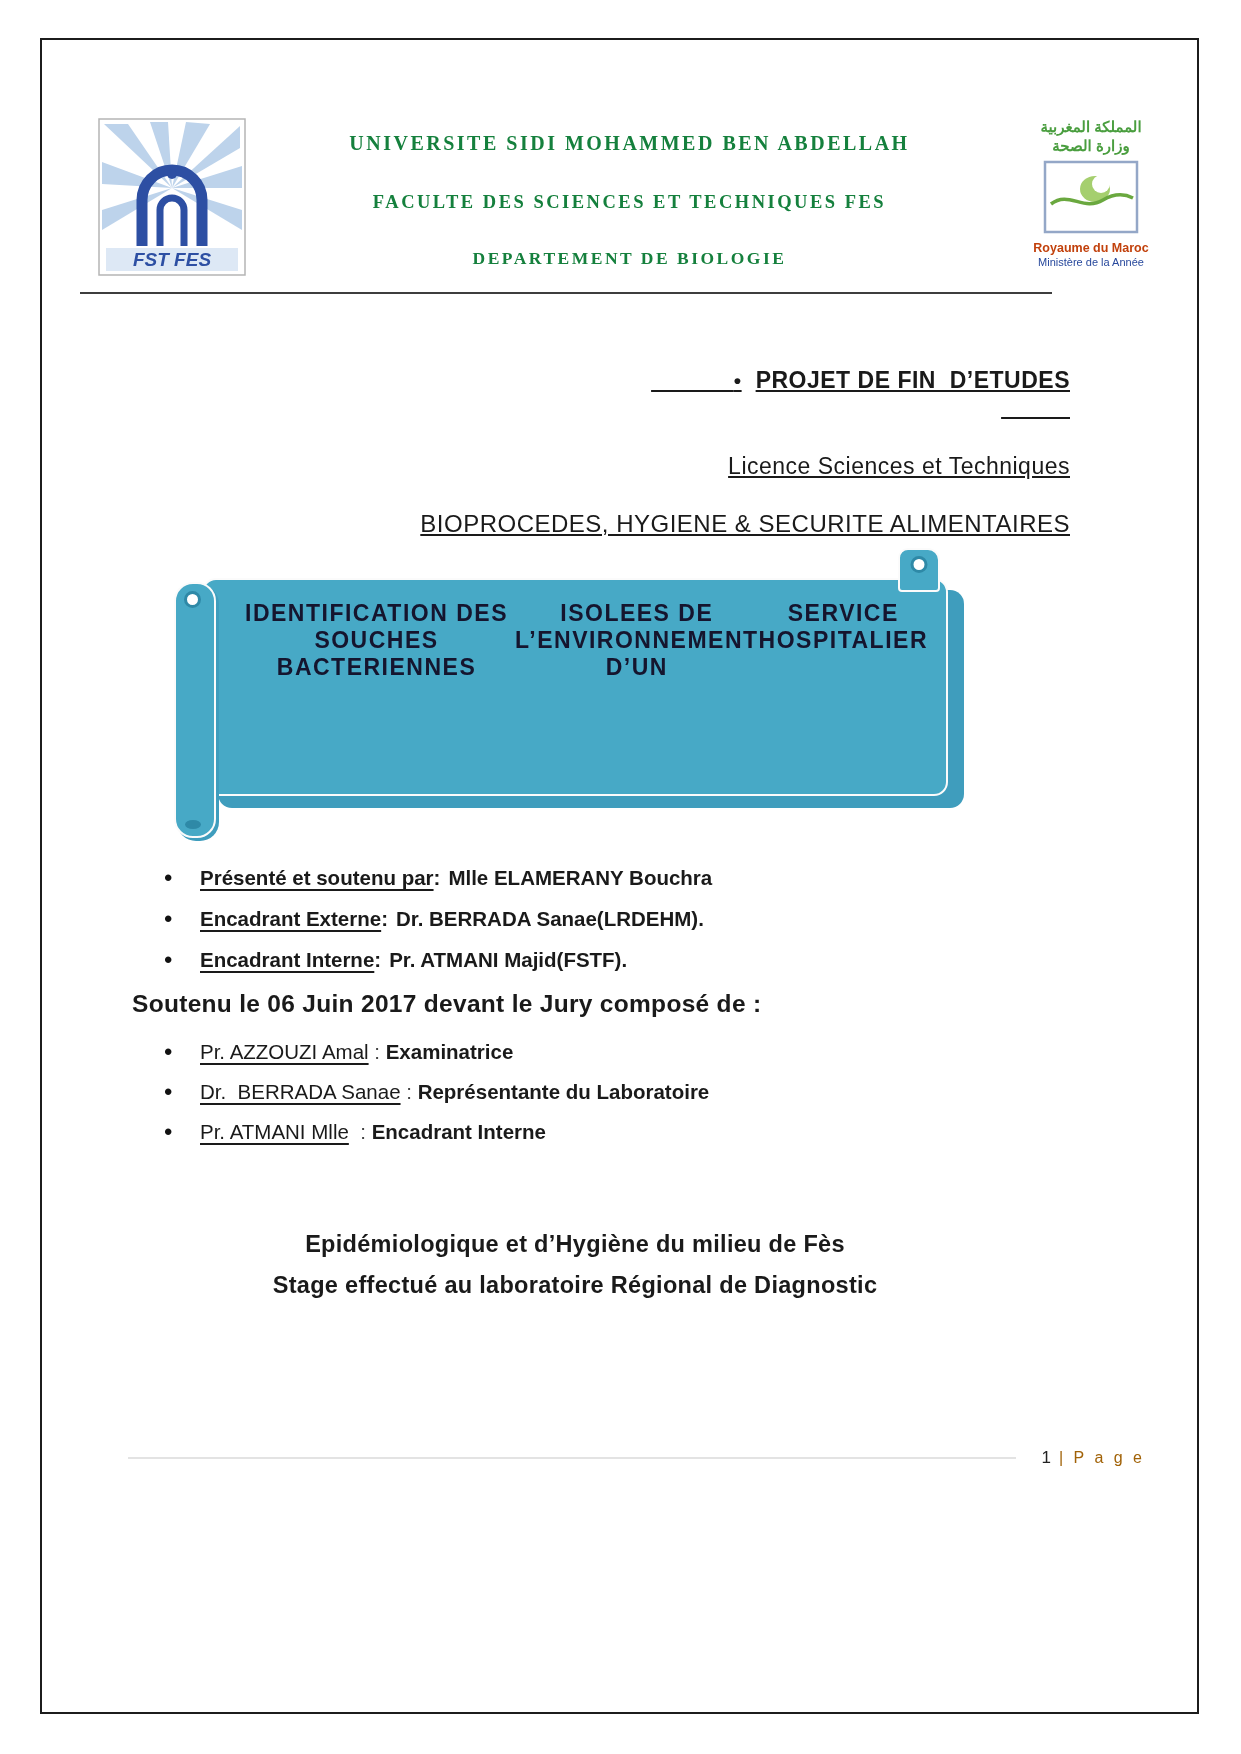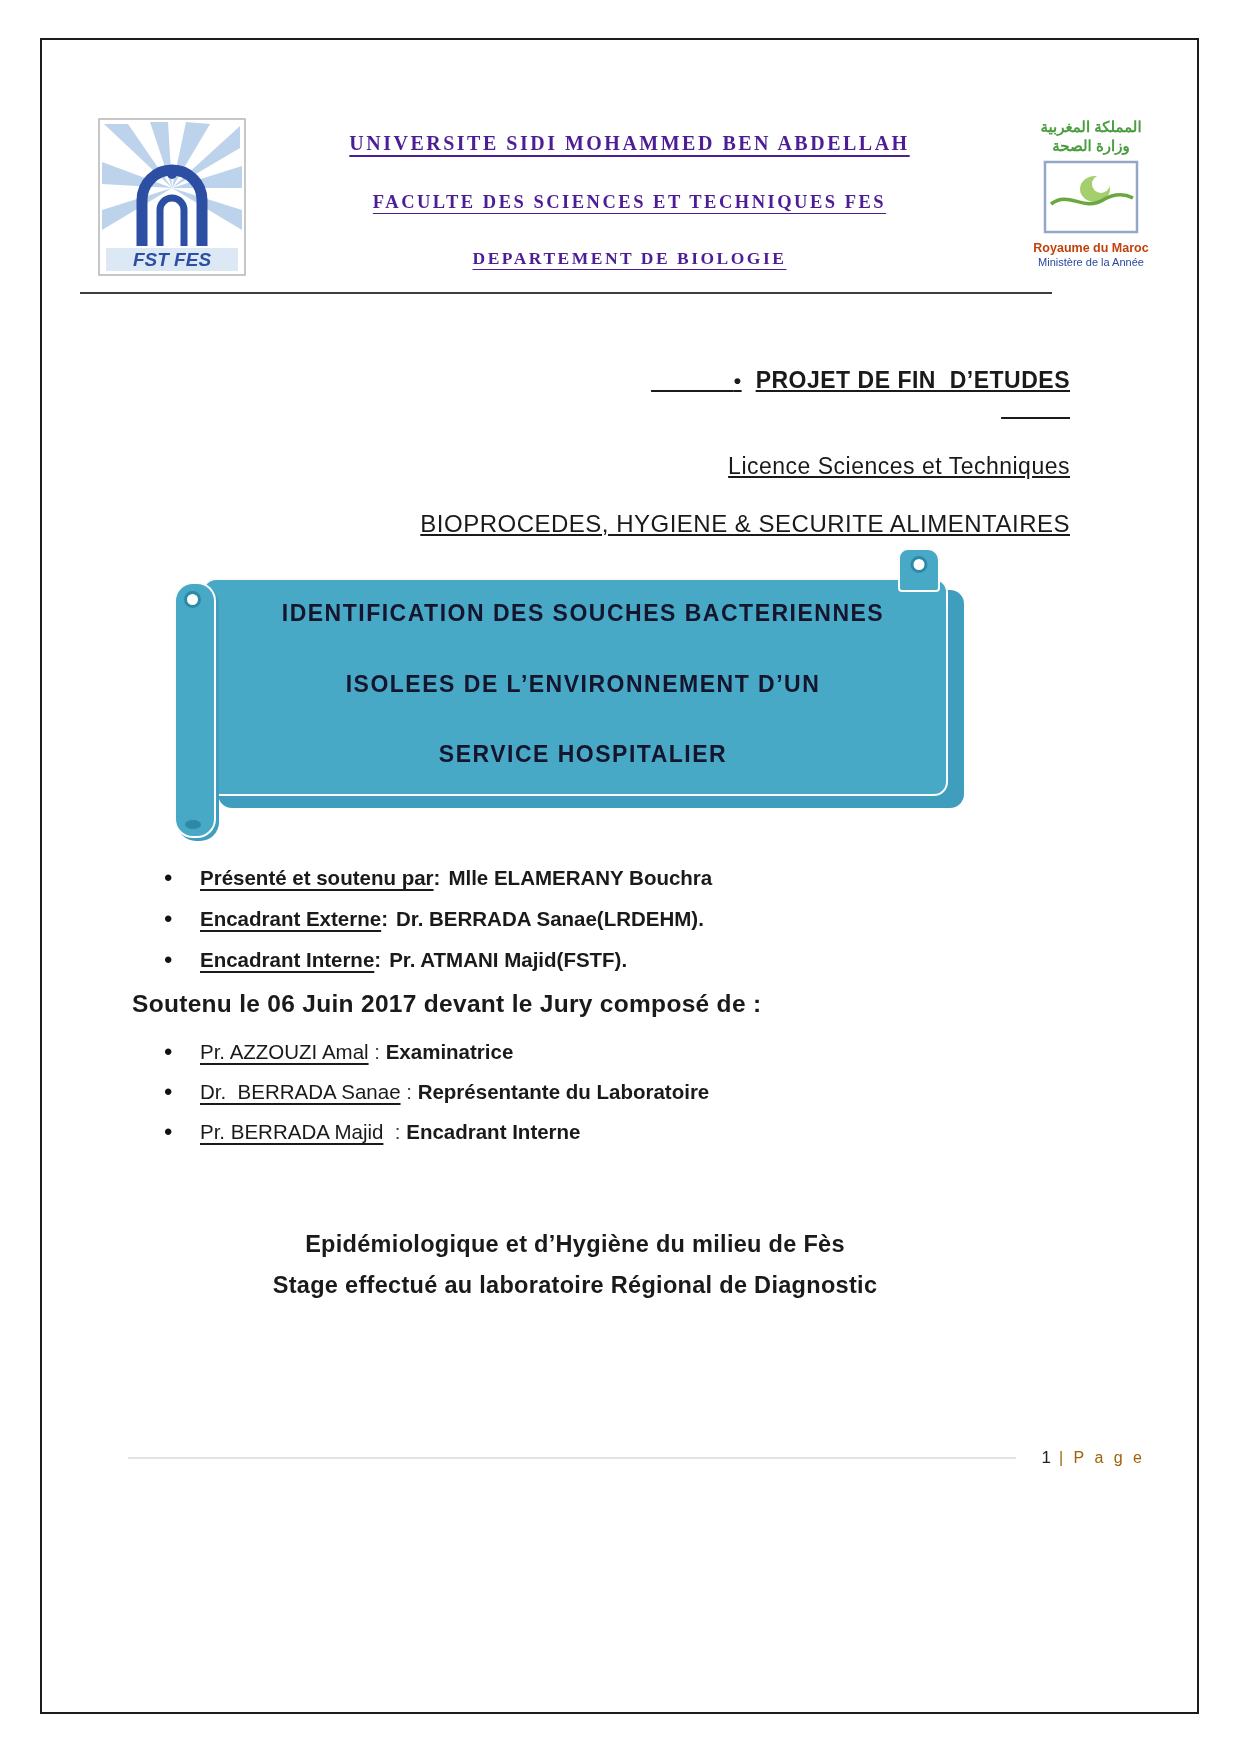--- a/index.html
+++ b/index.html
@@ -11,22 +11,22 @@
     position:absolute;left:40px;top:38px;right:42px;bottom:40px;
     border:2px solid #1c1c1c;box-sizing:border-box;
   }
   .content{box-sizing:border-box;height:100%;padding:78px 40px 0 38px;position:relative;}
 
   
   .header-row{display:flex;align-items:flex-start;gap:18px;min-height:168px;}
   .logo-left{flex:none;width:136px;margin-left:18px;}
   .header-center{flex:1;text-align:center;padding-top:14px;}
   .hdr-line{
-    font-family:"Liberation Serif",serif;font-weight:700;color:#4c1d95;
-    letter-spacing:2.5px;text-decoration:underline;text-underline-offset:5px;
+    font-family:"Liberation Serif",serif;font-weight:700;color:#15803d;
+    letter-spacing:2.5px;text-underline-offset:5px;
     white-space:pre-wrap;
   }
   .hdr1{font-size:20px;margin-bottom:37px;}
   .hdr2{font-size:18.5px;margin-bottom:35px;}
   .hdr3{font-size:17.5px;}
   .logo-right{flex:none;width:132px;text-align:center;line-height:1.25;}
   .logo-right .ar{color:#4a9e3f;font-weight:bold;font-size:15px;}
   .logo-right .mbox{margin:4px 0 2px 0;}
   .logo-right .fr1{color:#c2410c;font-size:12.5px;font-weight:bold;}
   .logo-right .fr2{color:#27489c;font-size:11px;}
@@ -63,21 +63,21 @@
   .banner .ribbon::before{
     content:"";position:absolute;top:7px;left:8px;width:11px;height:11px;
     background:#ffffff;border:3px solid #2e89a7;border-radius:50%;
   }
   .banner .ribbon::after{
     content:"";position:absolute;bottom:7px;left:9px;width:16px;height:9px;
     background:#2e89a7;border-radius:50%;
   }
   .banner-text{
     position:absolute;left:34px;right:18px;top:0;bottom:0;
-    display:flex;flex-direction:column;justify-content:space-between;
+    display:flex;flex-direction:row;justify-content:space-between;
     padding:20px 0 26px;text-align:center;
     font-weight:bold;font-size:23px;letter-spacing:1.5px;color:#15152e;
   }
 
   
   ul.plist{list-style:none;margin:70px 0 0 84px;padding:0;}
   ul.plist li{position:relative;padding-left:36px;margin-bottom:17px;font-size:20.5px;}
   ul.plist li::before{content:"•";position:absolute;left:0;top:-2px;font-size:24px;color:#111;}
   .p-label{font-weight:bold;text-decoration:underline;text-underline-offset:4px;white-space:pre-wrap;}
   .p-sep{font-weight:bold;margin-right:8px;white-space:pre-wrap;}
@@ -192,21 +192,21 @@
       <div class="jury-heading">Soutenu le 06 Juin 2017 devant le Jury composé de :</div>
 
       <ul class="jlist">
         <li>
           <span class="j-name">Pr. AZZOUZI Amal</span><span class="j-sep"> : </span><span class="j-role">Examinatrice</span>
         </li>
         <li>
           <span class="j-name">Dr.  BERRADA Sanae</span><span class="j-sep"> : </span><span class="j-role">Représentante du Laboratoire</span>
         </li>
         <li>
-          <span class="j-name">Pr. BERRADA Majid</span><span class="j-sep">  : </span><span class="j-role">Encadrant Interne</span>
+          <span class="j-name">Pr. ATMANI Mlle</span><span class="j-sep">  : </span><span class="j-role">Encadrant Interne</span>
         </li>
       </ul>
 
       <div class="body-col">
         <div class="stage">
           <div>Epidémiologique et d’Hygiène du milieu de Fès</div>
           <div>Stage effectué au laboratoire Régional de Diagnostic</div>
         </div>
       </div>
 

